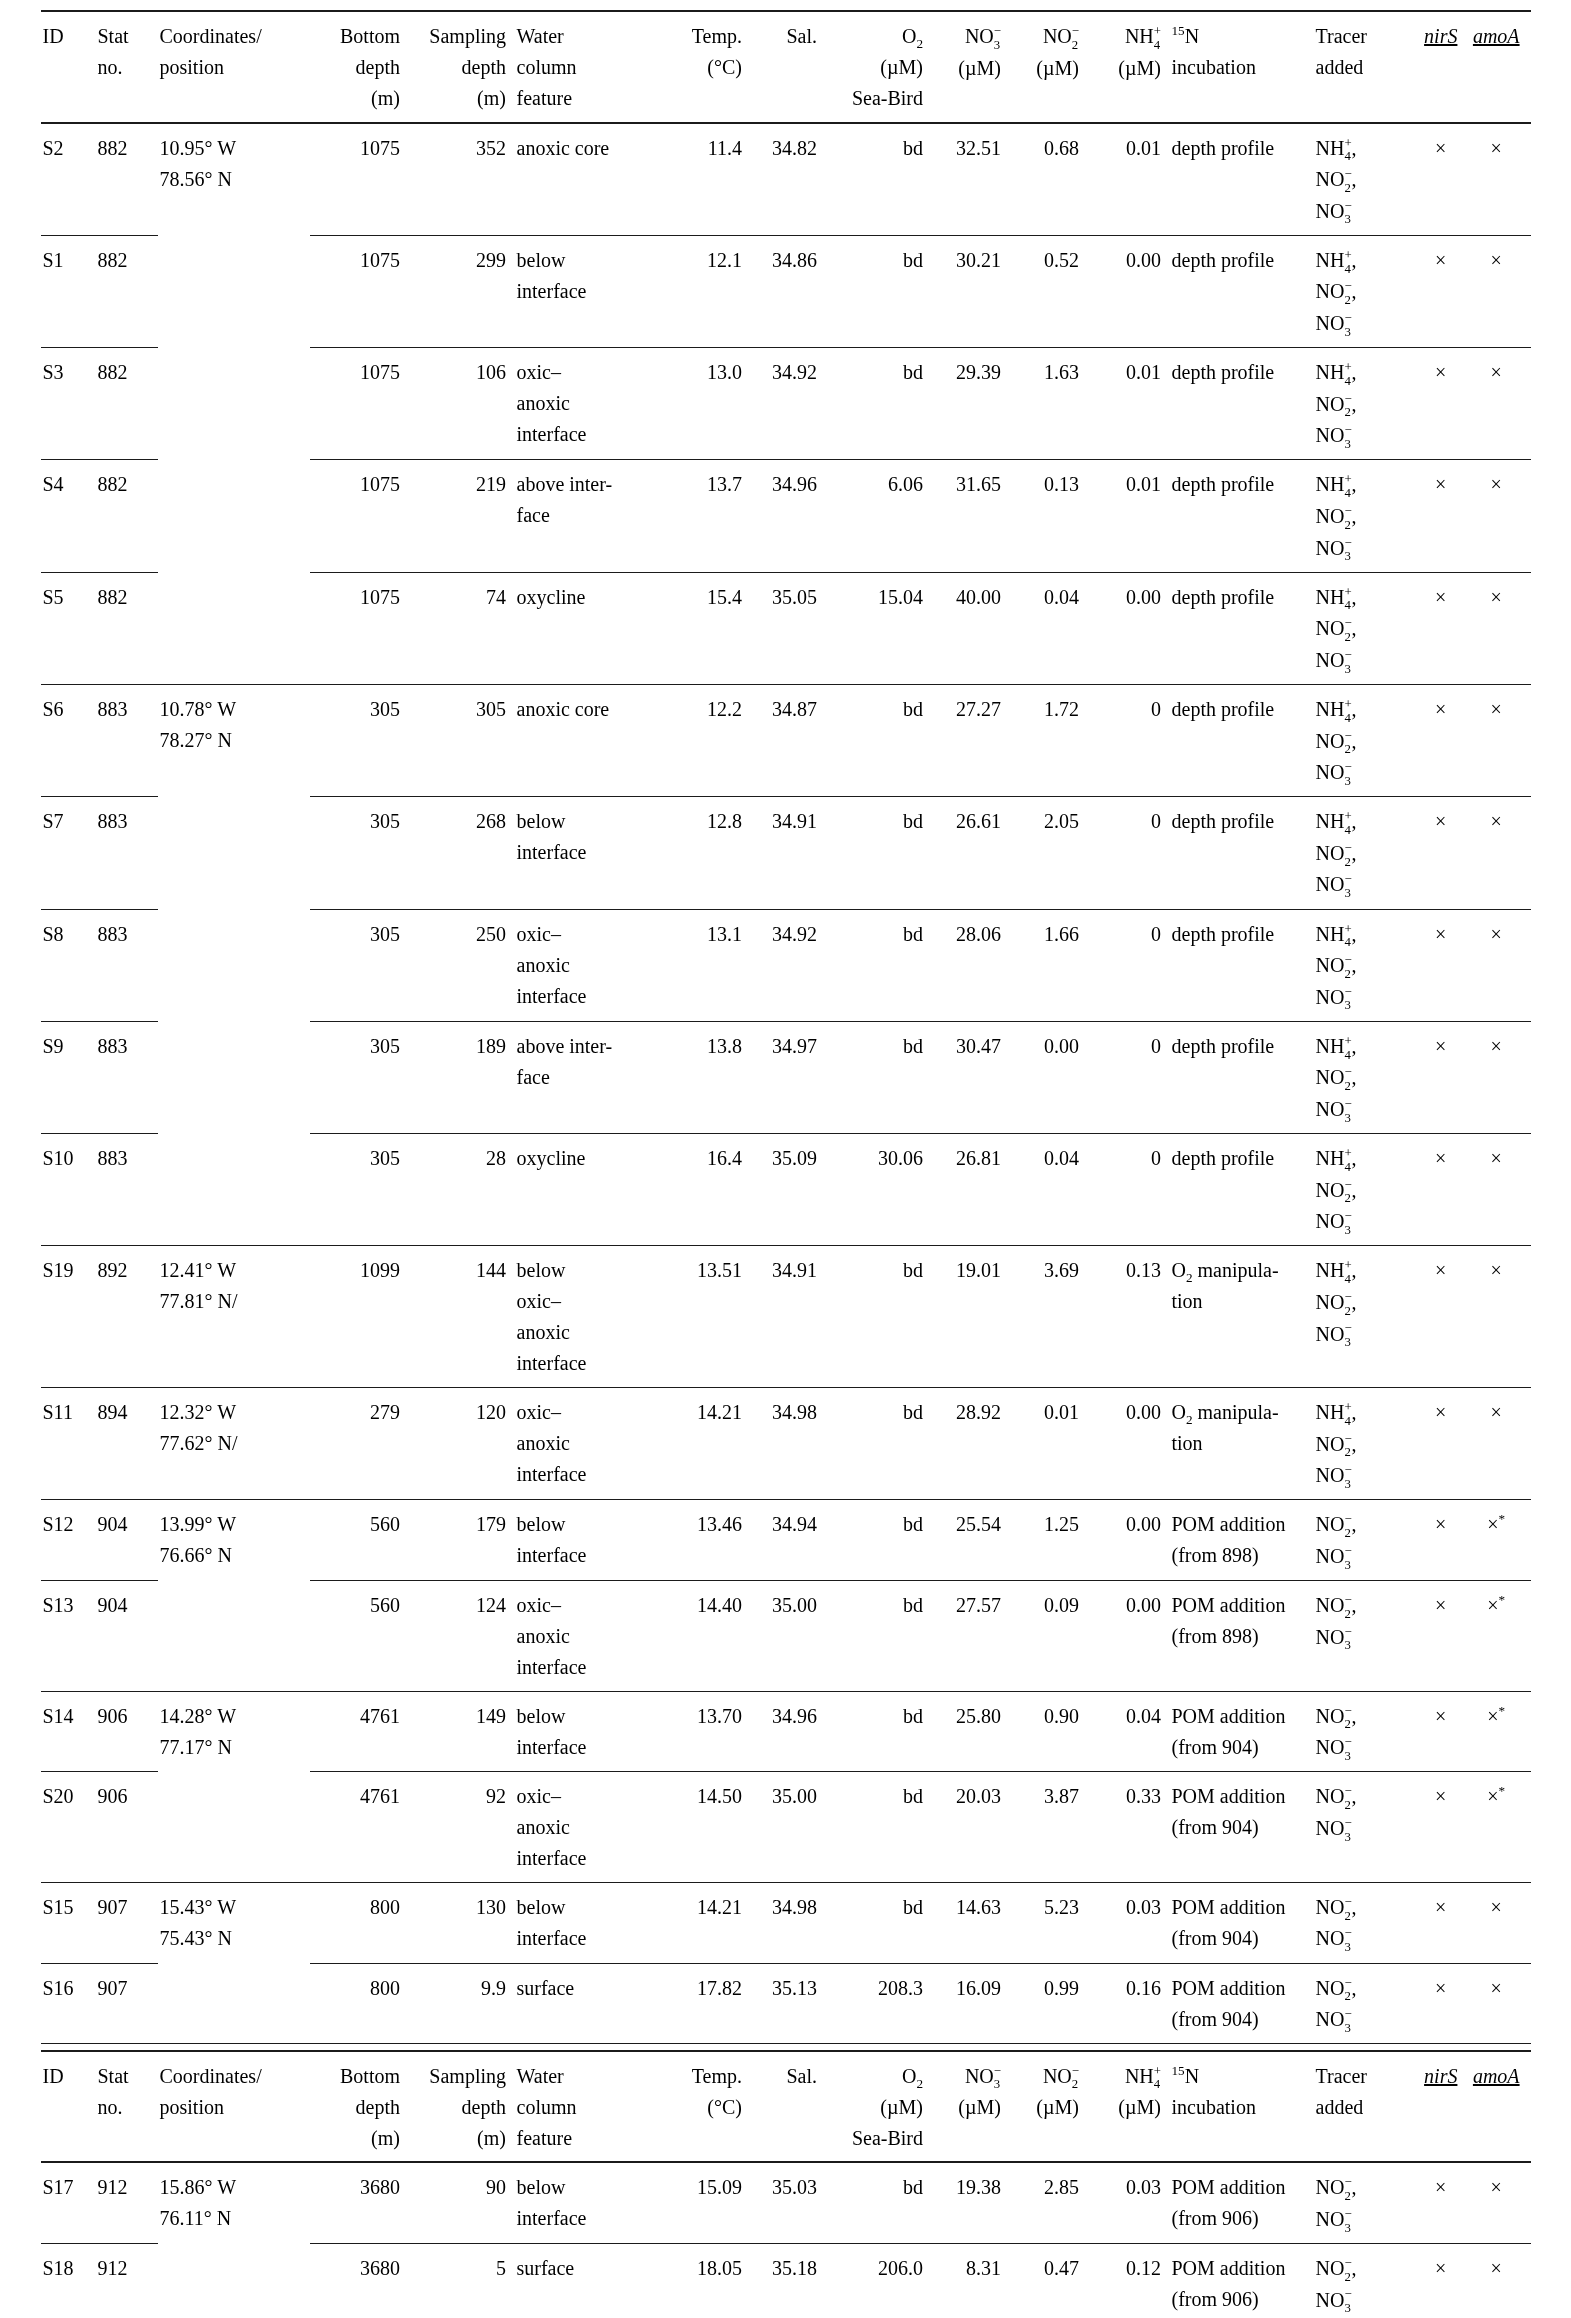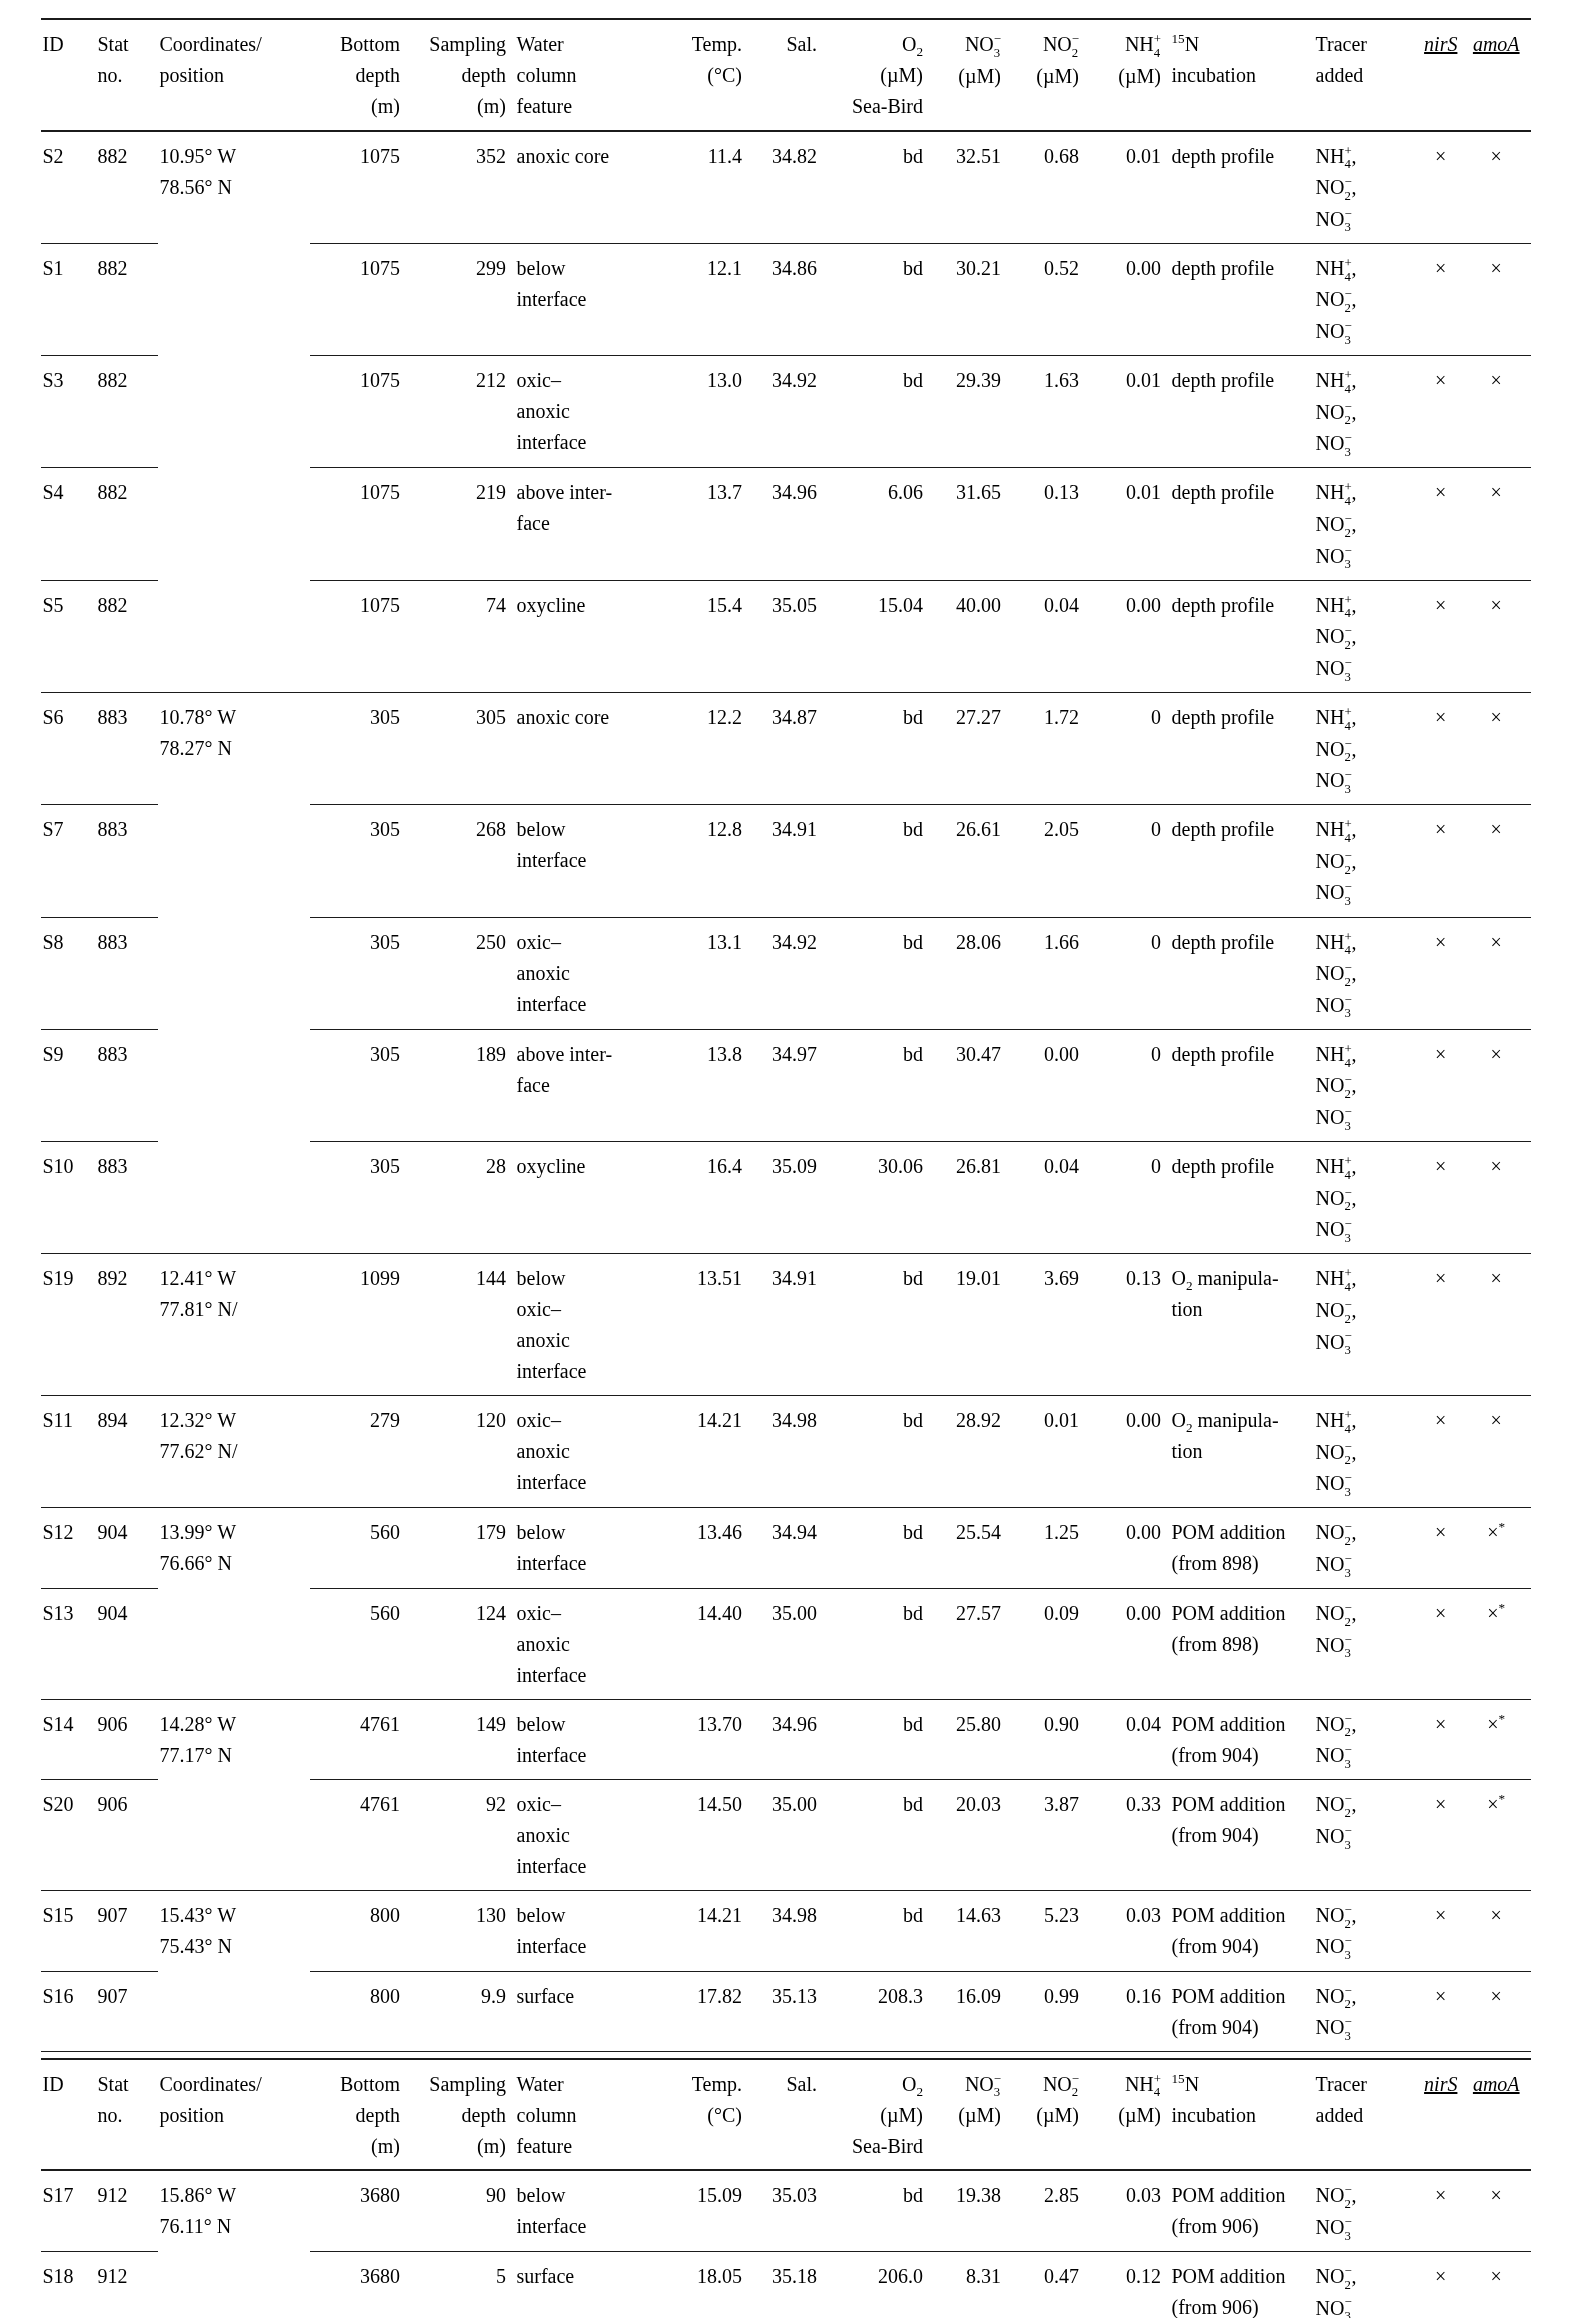--- a/index.html
+++ b/index.html
@@ -1,21 +1,21 @@
 <!DOCTYPE html>
 <html style="font-size:12px"><head>
 <meta charset="utf-8">
 <style>
   html,body{margin:0;padding:0;background:#ffffff;}
   .page{
     width:1571px;height:2319px;box-sizing:border-box;
     background:#ffffff;color:#000;
     font-family:"Liberation Serif","DejaVu Serif",serif;
     font-size:20px;line-height:1.55;
-    padding:18px 41px 0 41px;overflow:hidden;
+    padding:10px 41px 0 41px;overflow:hidden;
   }
   table.datatable{
     border-collapse:collapse;table-layout:fixed;width:1489px;
   }
   table.sec1{border-top:2.3px solid #1b1b1b;border-bottom:1.5px solid #1b1b1b;margin-bottom:5.3px;}
   table.sec2{border-top:2.3px solid #1b1b1b;border-bottom:2.3px solid #1b1b1b;}
   th,td{
     vertical-align:top;text-align:left;font-weight:normal;
     padding:9px 9px 7.6px 1.5px;overflow:hidden;
   }
@@ -109,21 +109,21 @@
             <td class="bt-part">depth profile</td>
             <td class="bt-part">NH<span class="ss"><span>+</span><span>4</span></span>,<br>NO<span class="ss"><span>−</span><span>2</span></span>,<br>NO<span class="ss"><span>−</span><span>3</span></span></td>
             <td class="al-c bt-part">×</td>
             <td class="al-c bt-part">×</td>
           </tr>
           <tr>
             <td class="bt-part">S3</td>
             <td class="bt-part">882</td>
             <td class=""></td>
             <td class="al-r bt-part">1075</td>
-            <td class="al-r bt-part">212</td>
+            <td class="al-r bt-part">106</td>
             <td class="bt-part">oxic–<br>anoxic<br>interface</td>
             <td class="al-r bt-part">13.0</td>
             <td class="al-r bt-part">34.92</td>
             <td class="al-r bt-part">bd</td>
             <td class="al-r bt-part">29.39</td>
             <td class="al-r bt-part">1.63</td>
             <td class="al-r bt-part">0.01</td>
             <td class="bt-part">depth profile</td>
             <td class="bt-part">NH<span class="ss"><span>+</span><span>4</span></span>,<br>NO<span class="ss"><span>−</span><span>2</span></span>,<br>NO<span class="ss"><span>−</span><span>3</span></span></td>
             <td class="al-c bt-part">×</td>

